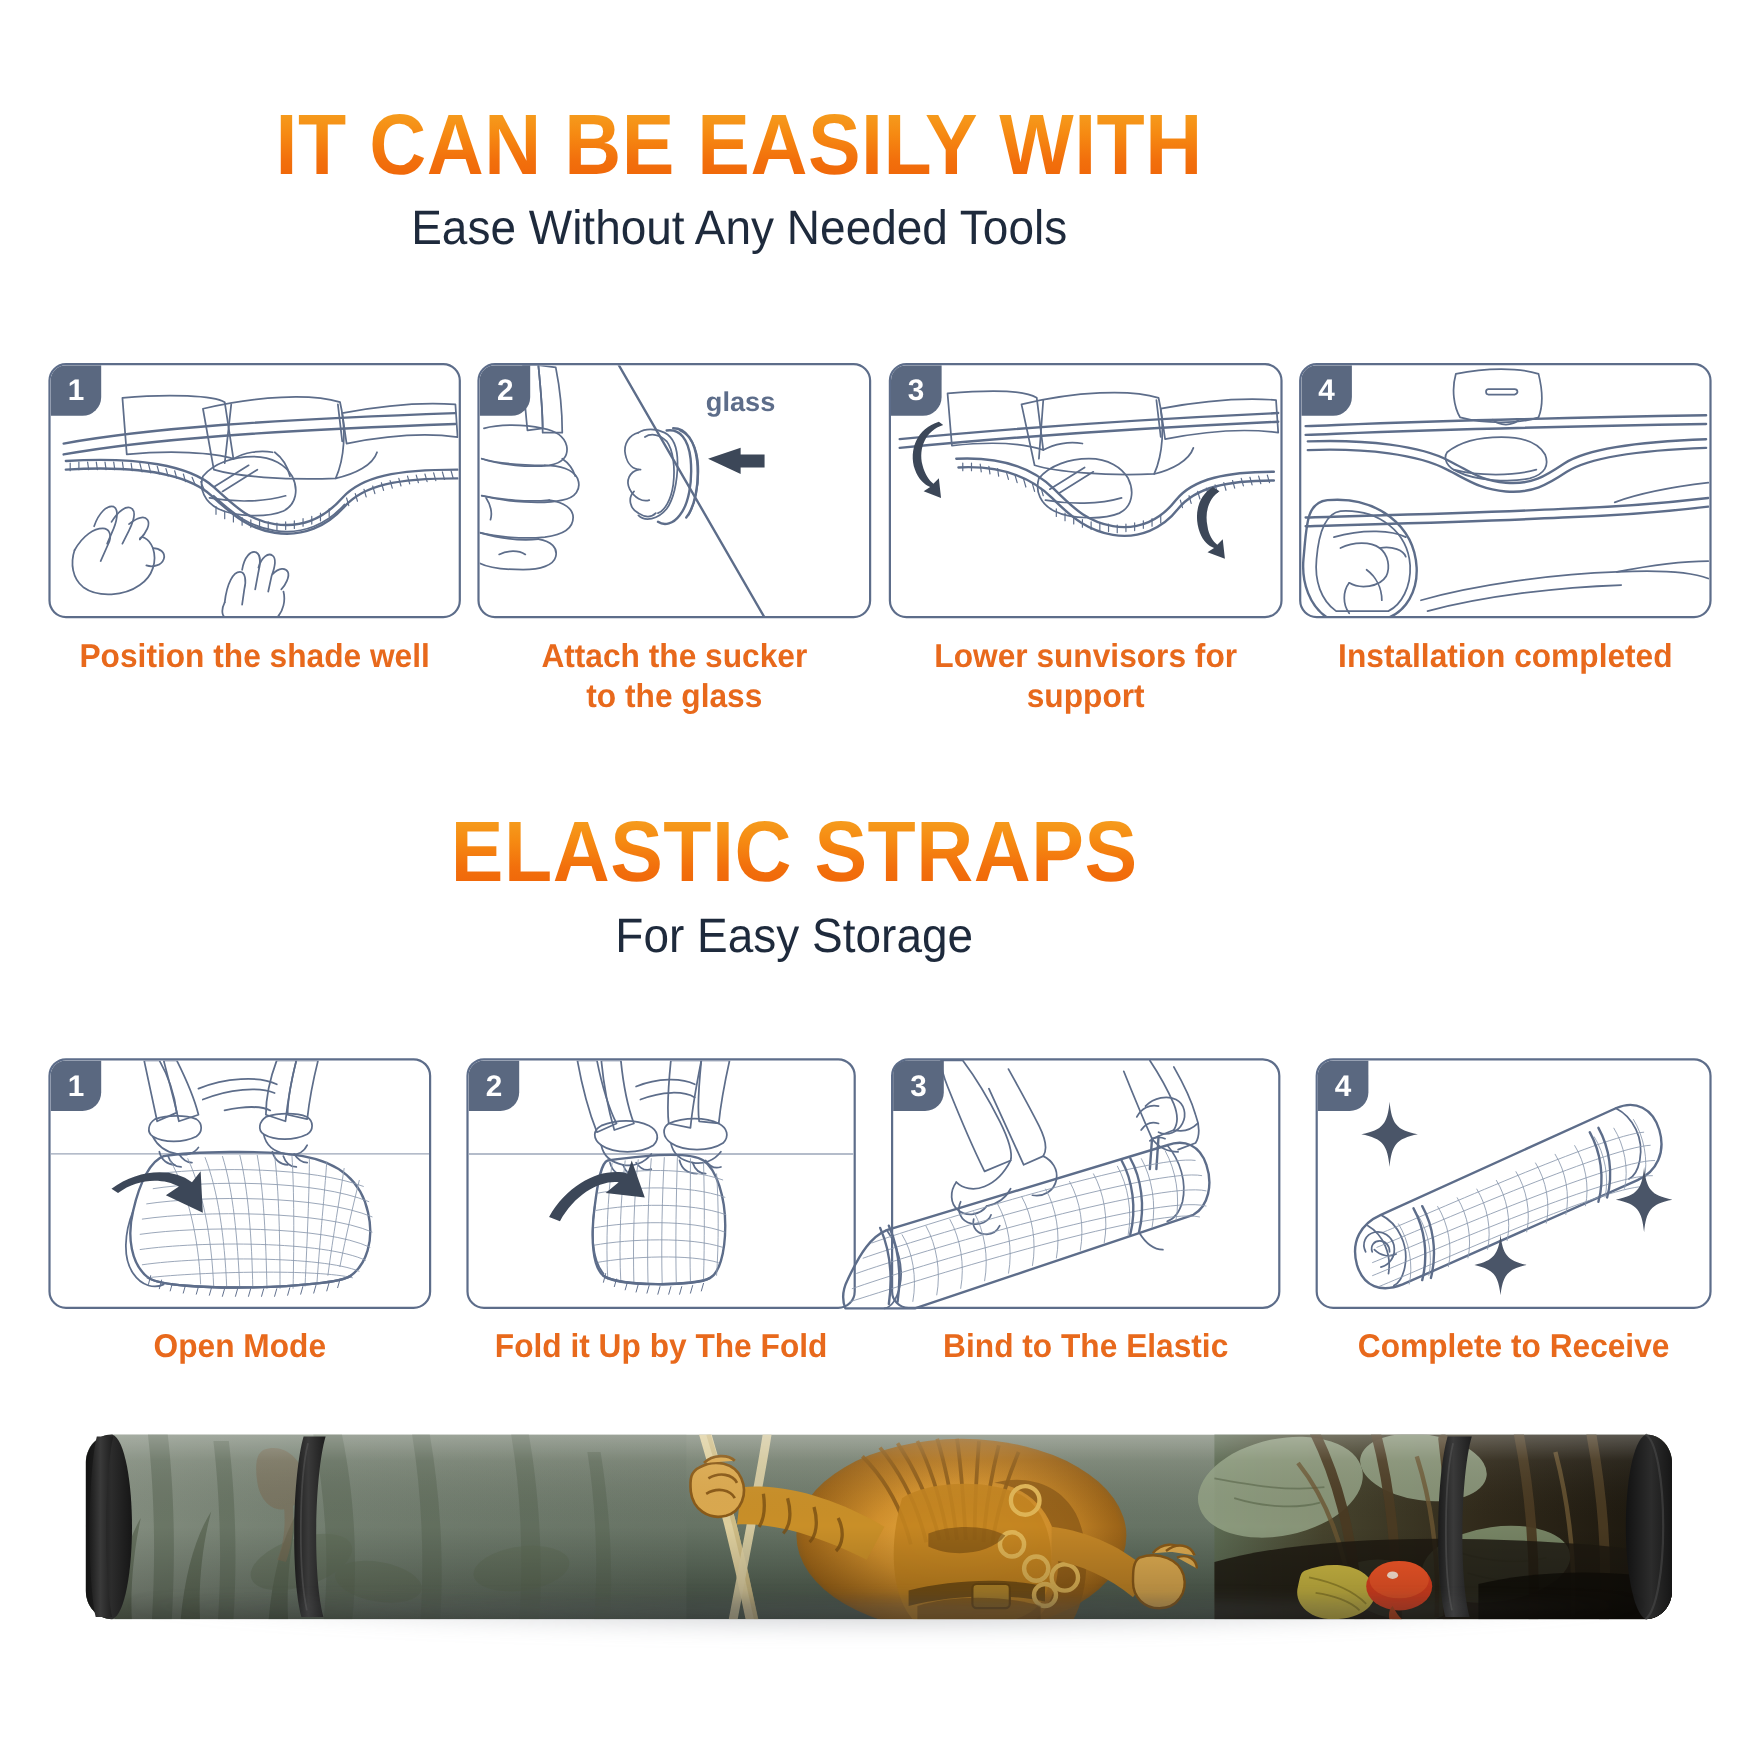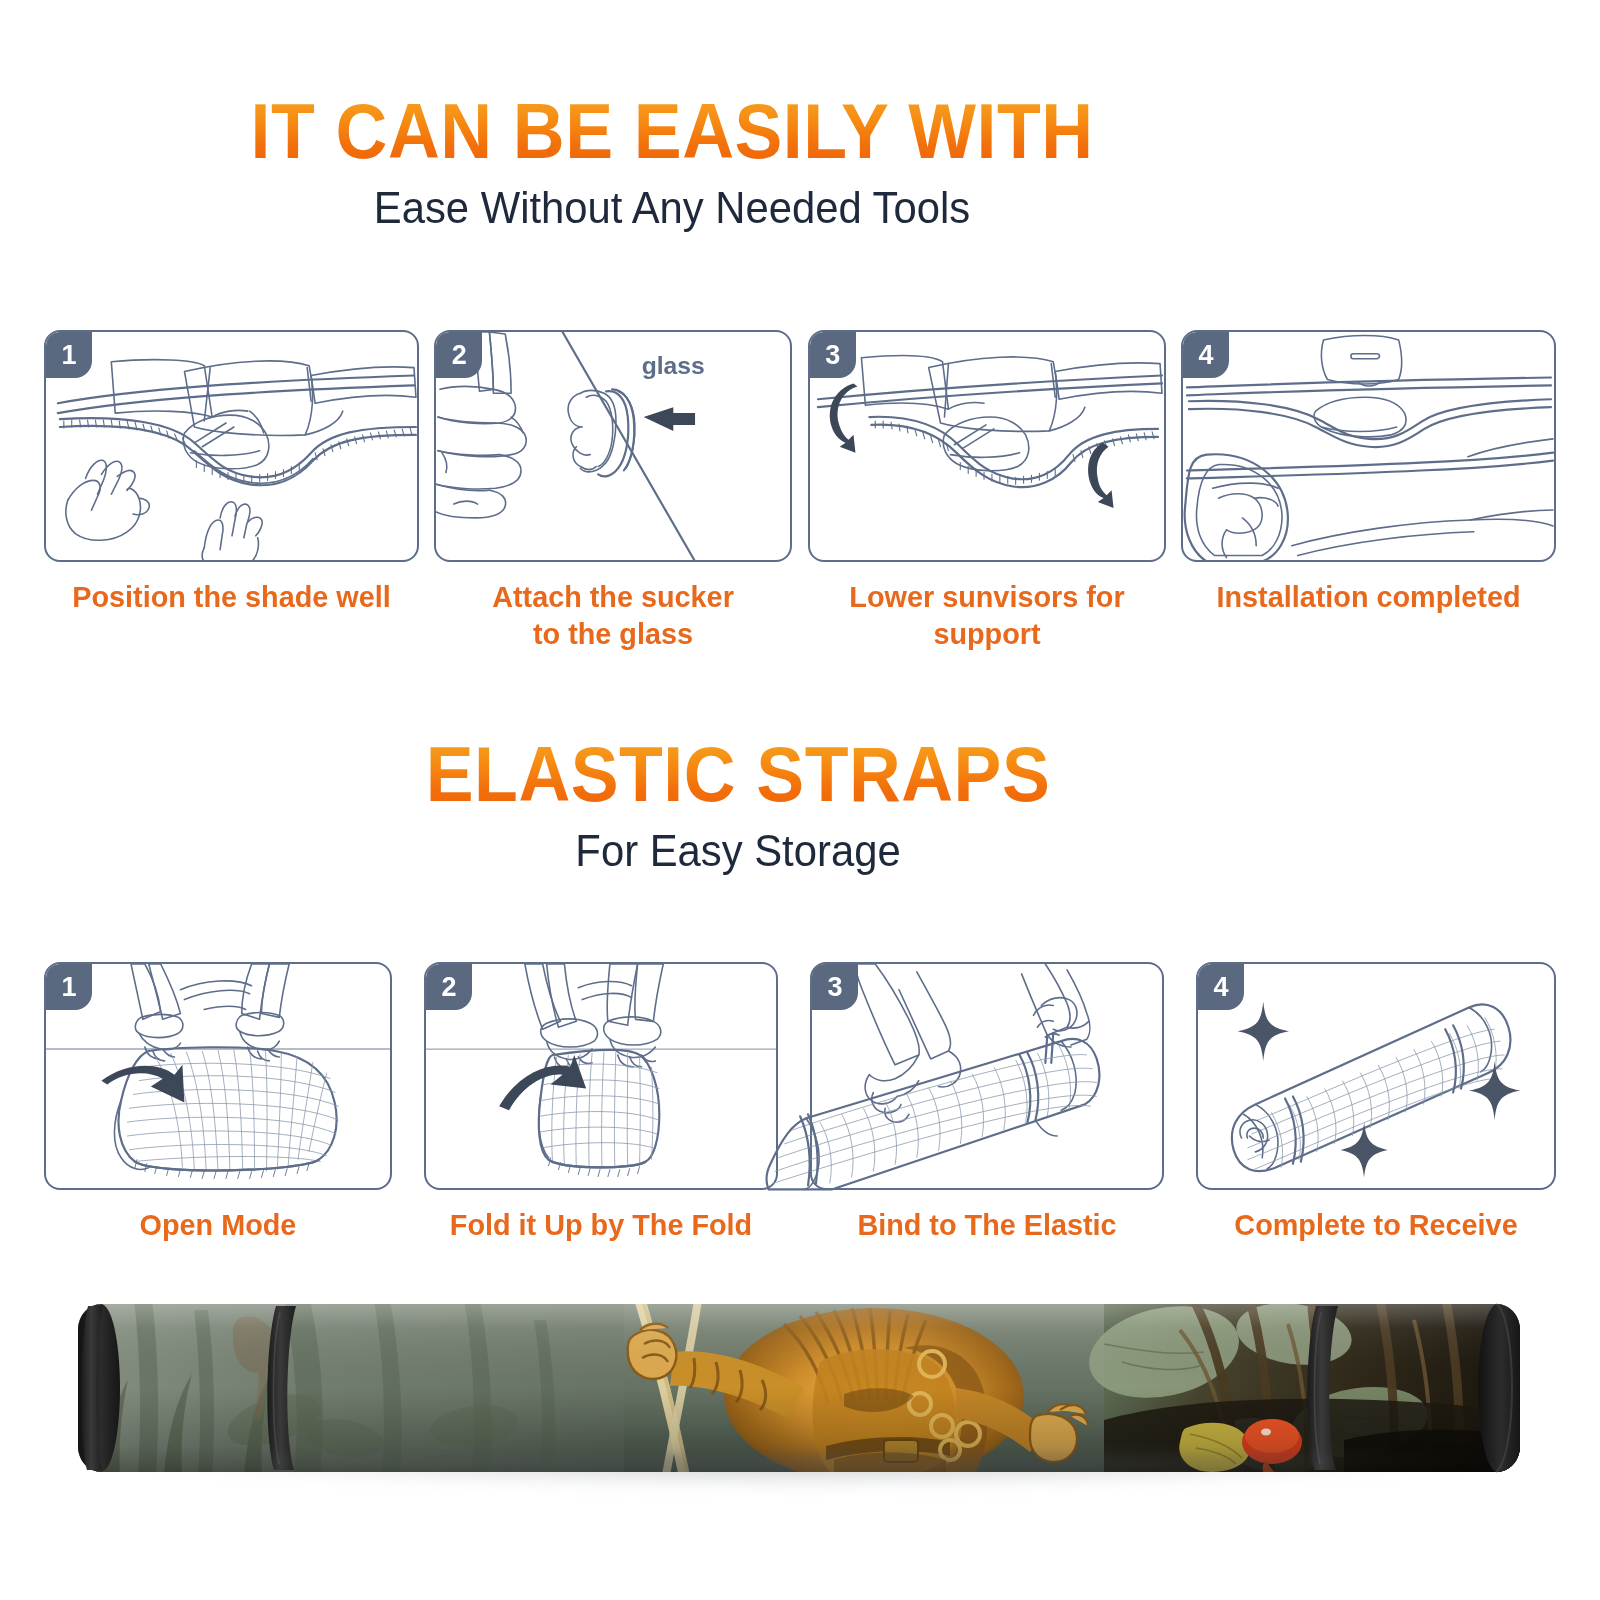--- a/index.html
+++ b/index.html
@@ -265,21 +265,21 @@
           <path d="M110 216 C160 202 230 192 290 190 C330 188 358 190 374 196"></path>
           <path d="M116 226 C168 212 236 204 294 202"></path>
           <path d="M290 190 C320 184 350 180 374 180"></path>
         </g>
       </svg>
     </div>
     <div class="caption">Installation completed</div>
   </div>
 </div>
 
-<div class="section-head" style="position:absolute; left:16px; top:735px; width:1444px;">
+<div class="section-head" style="position:absolute; left:0; top:735px; width:1444px;">
   <div class="big-title">ELASTIC STRAPS</div>
   <div class="sub-title">For Easy Storage</div>
 </div>
 
 <div class="steps" style="position:absolute; left:44px; top:962px; width:1512px;">
 
   <div class="step" style="width:348px;">
     <div class="card" style="height:228px;">
       <div class="badge">1</div>
       <svg class="art" viewBox="0 0 348 228">

